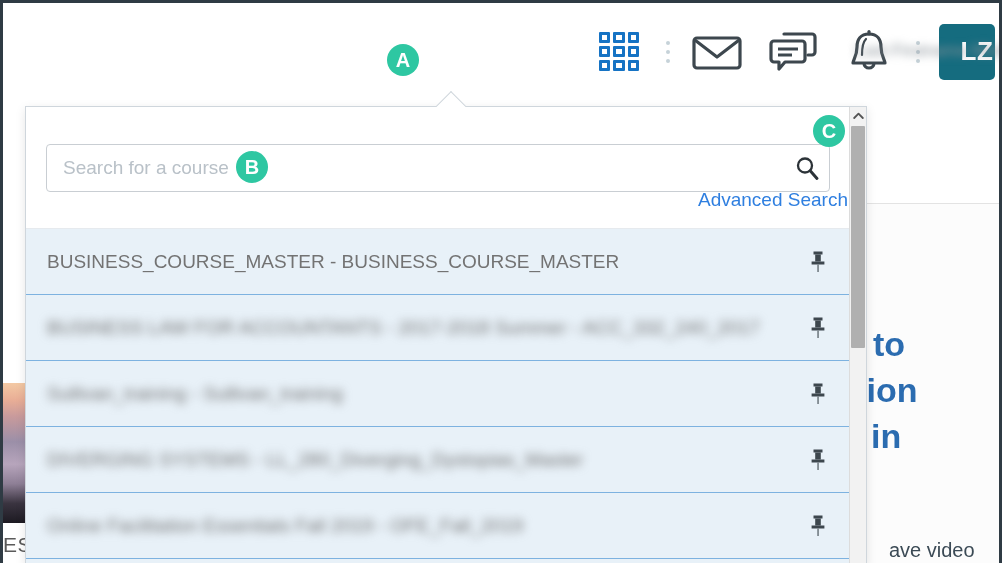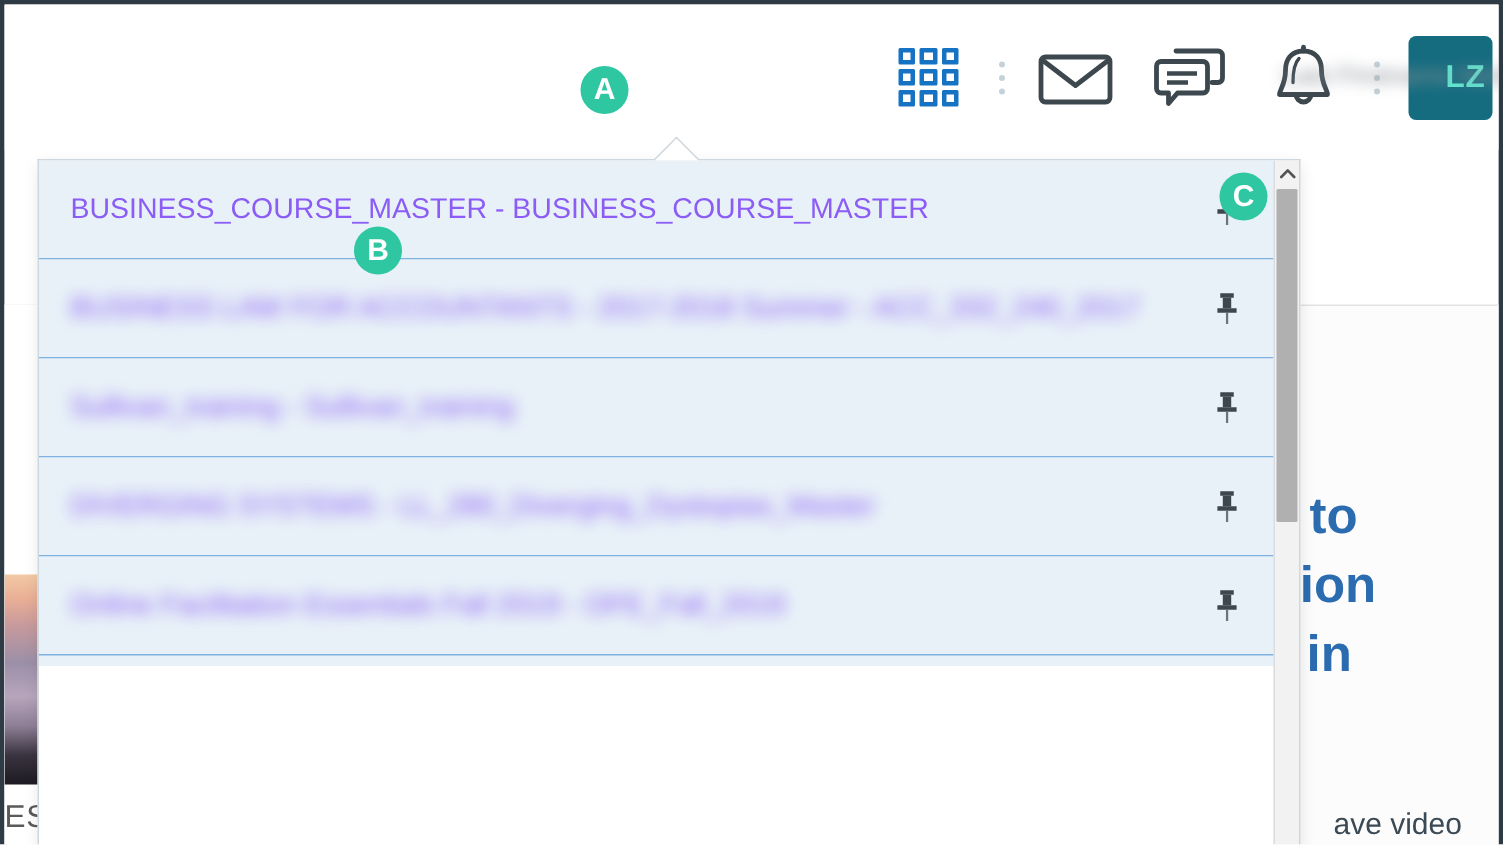--- a/index.html
+++ b/index.html
@@ -194,25 +194,25 @@
     border-radius: 50%;
     background: #c6d2d9;
     display: block;
   }
 
   .avatar-box {
     width: 56px;
     height: 56px;
     background: #156c7f;
     border-radius: 5px;
-    color: #5eead4;
-    display: flex;
-    align-items: center;
-    justify-content: center;
-    font-size: 21px;
+    color: #ffffff;
+    display: flex;
+    align-items: center;
+    justify-content: center;
+    font-size: 26px;
     font-weight: bold;
     letter-spacing: .5px;
     padding-left: 20px;
   }
 
   .user-name-blur {
     position: absolute;
     left: 852px;
     top: 38px;
     width: 160px;
@@ -333,21 +333,21 @@
     background: #e8f1f8;
     border-bottom: 1px solid #7db2e0;
     padding-left: 21px;
     cursor: pointer;
   }
   .course-row:first-child { border-top: none; }
 
   .course-title {
     flex: 1;
     font-size: 19px;
-    color: #8b5cf6;
+    color: #737373;
     white-space: nowrap;
     overflow: hidden;
   }
   .course-row.blurred .course-title {
     filter: blur(5px);
   }
 
   .pin-cell {
     width: 96px;
     display: flex;
@@ -467,20 +467,34 @@
       </div>
     </div>
 
     <div class="user-name-blur">Last Firstname Middlename</div>
   </div>
 
   <div class="caret"></div>
 
   <div class="dropdown">
 
+    <div class="search-area">
+      <div class="search-wrap">
+        <input class="search-input" type="text" placeholder="Search for a course" style="">
+        <button class="search-btn">
+          <svg width="26" height="26" viewBox="0 0 26 26">
+            <circle cx="11" cy="10.5" r="7" fill="none" stroke="#2c3338" stroke-width="2.3"></circle>
+            <line x1="16.2" y1="15.8" x2="23" y2="23.5" stroke="#2c3338" stroke-width="3" stroke-linecap="round"></line>
+          </svg>
+        </button>
+      </div>
+      <div class="adv-search-row">
+        <a class="adv-search" href="#">Advanced Search</a>
+      </div>
+    </div>
 
     <div class="course-list" id="course-list">
         <div class="course-row">
           <div class="course-title">BUSINESS_COURSE_MASTER - BUSINESS_COURSE_MASTER</div>
           <div class="pin-cell">
             <svg width="20" height="24" viewBox="0 0 20 24">
               <rect x="5.5" y="1.5" width="9" height="3" fill="#3d474e"></rect>
               <rect x="7.2" y="4.5" width="5.6" height="7" fill="#3d474e"></rect>
               <rect x="3.6" y="11.5" width="12.8" height="3" fill="#3d474e"></rect>
               <rect x="9.3" y="14.5" width="1.5" height="7.5" fill="#6b757c"></rect>

